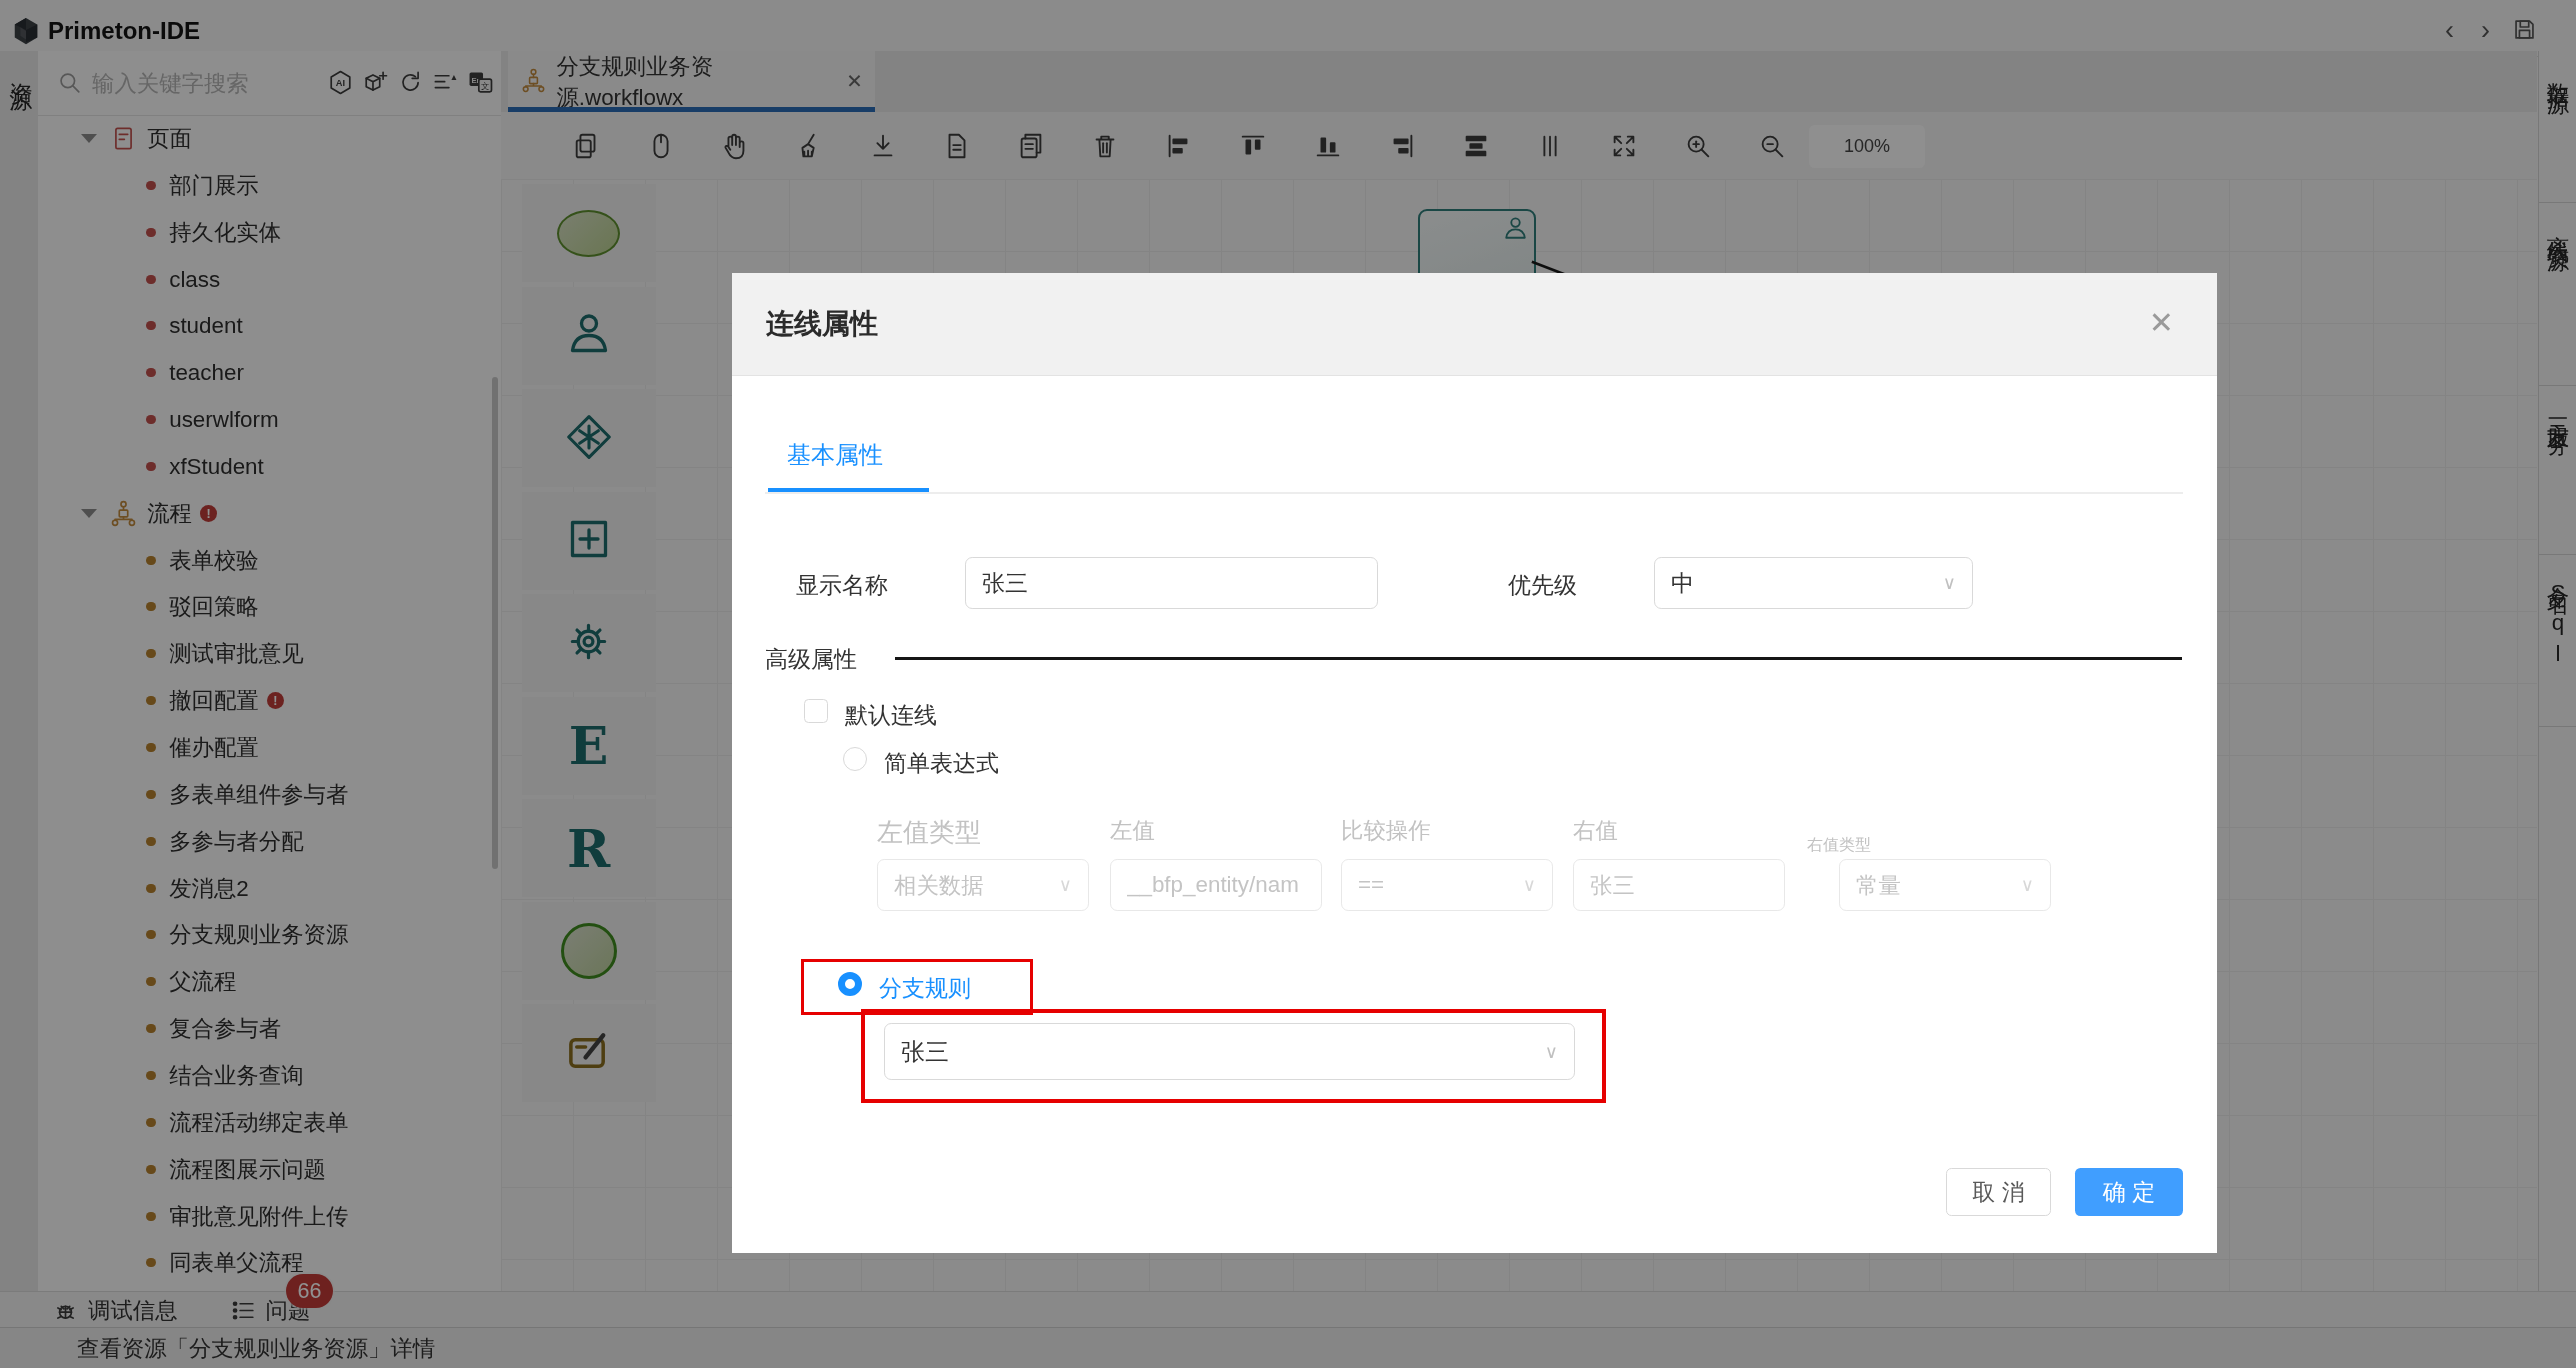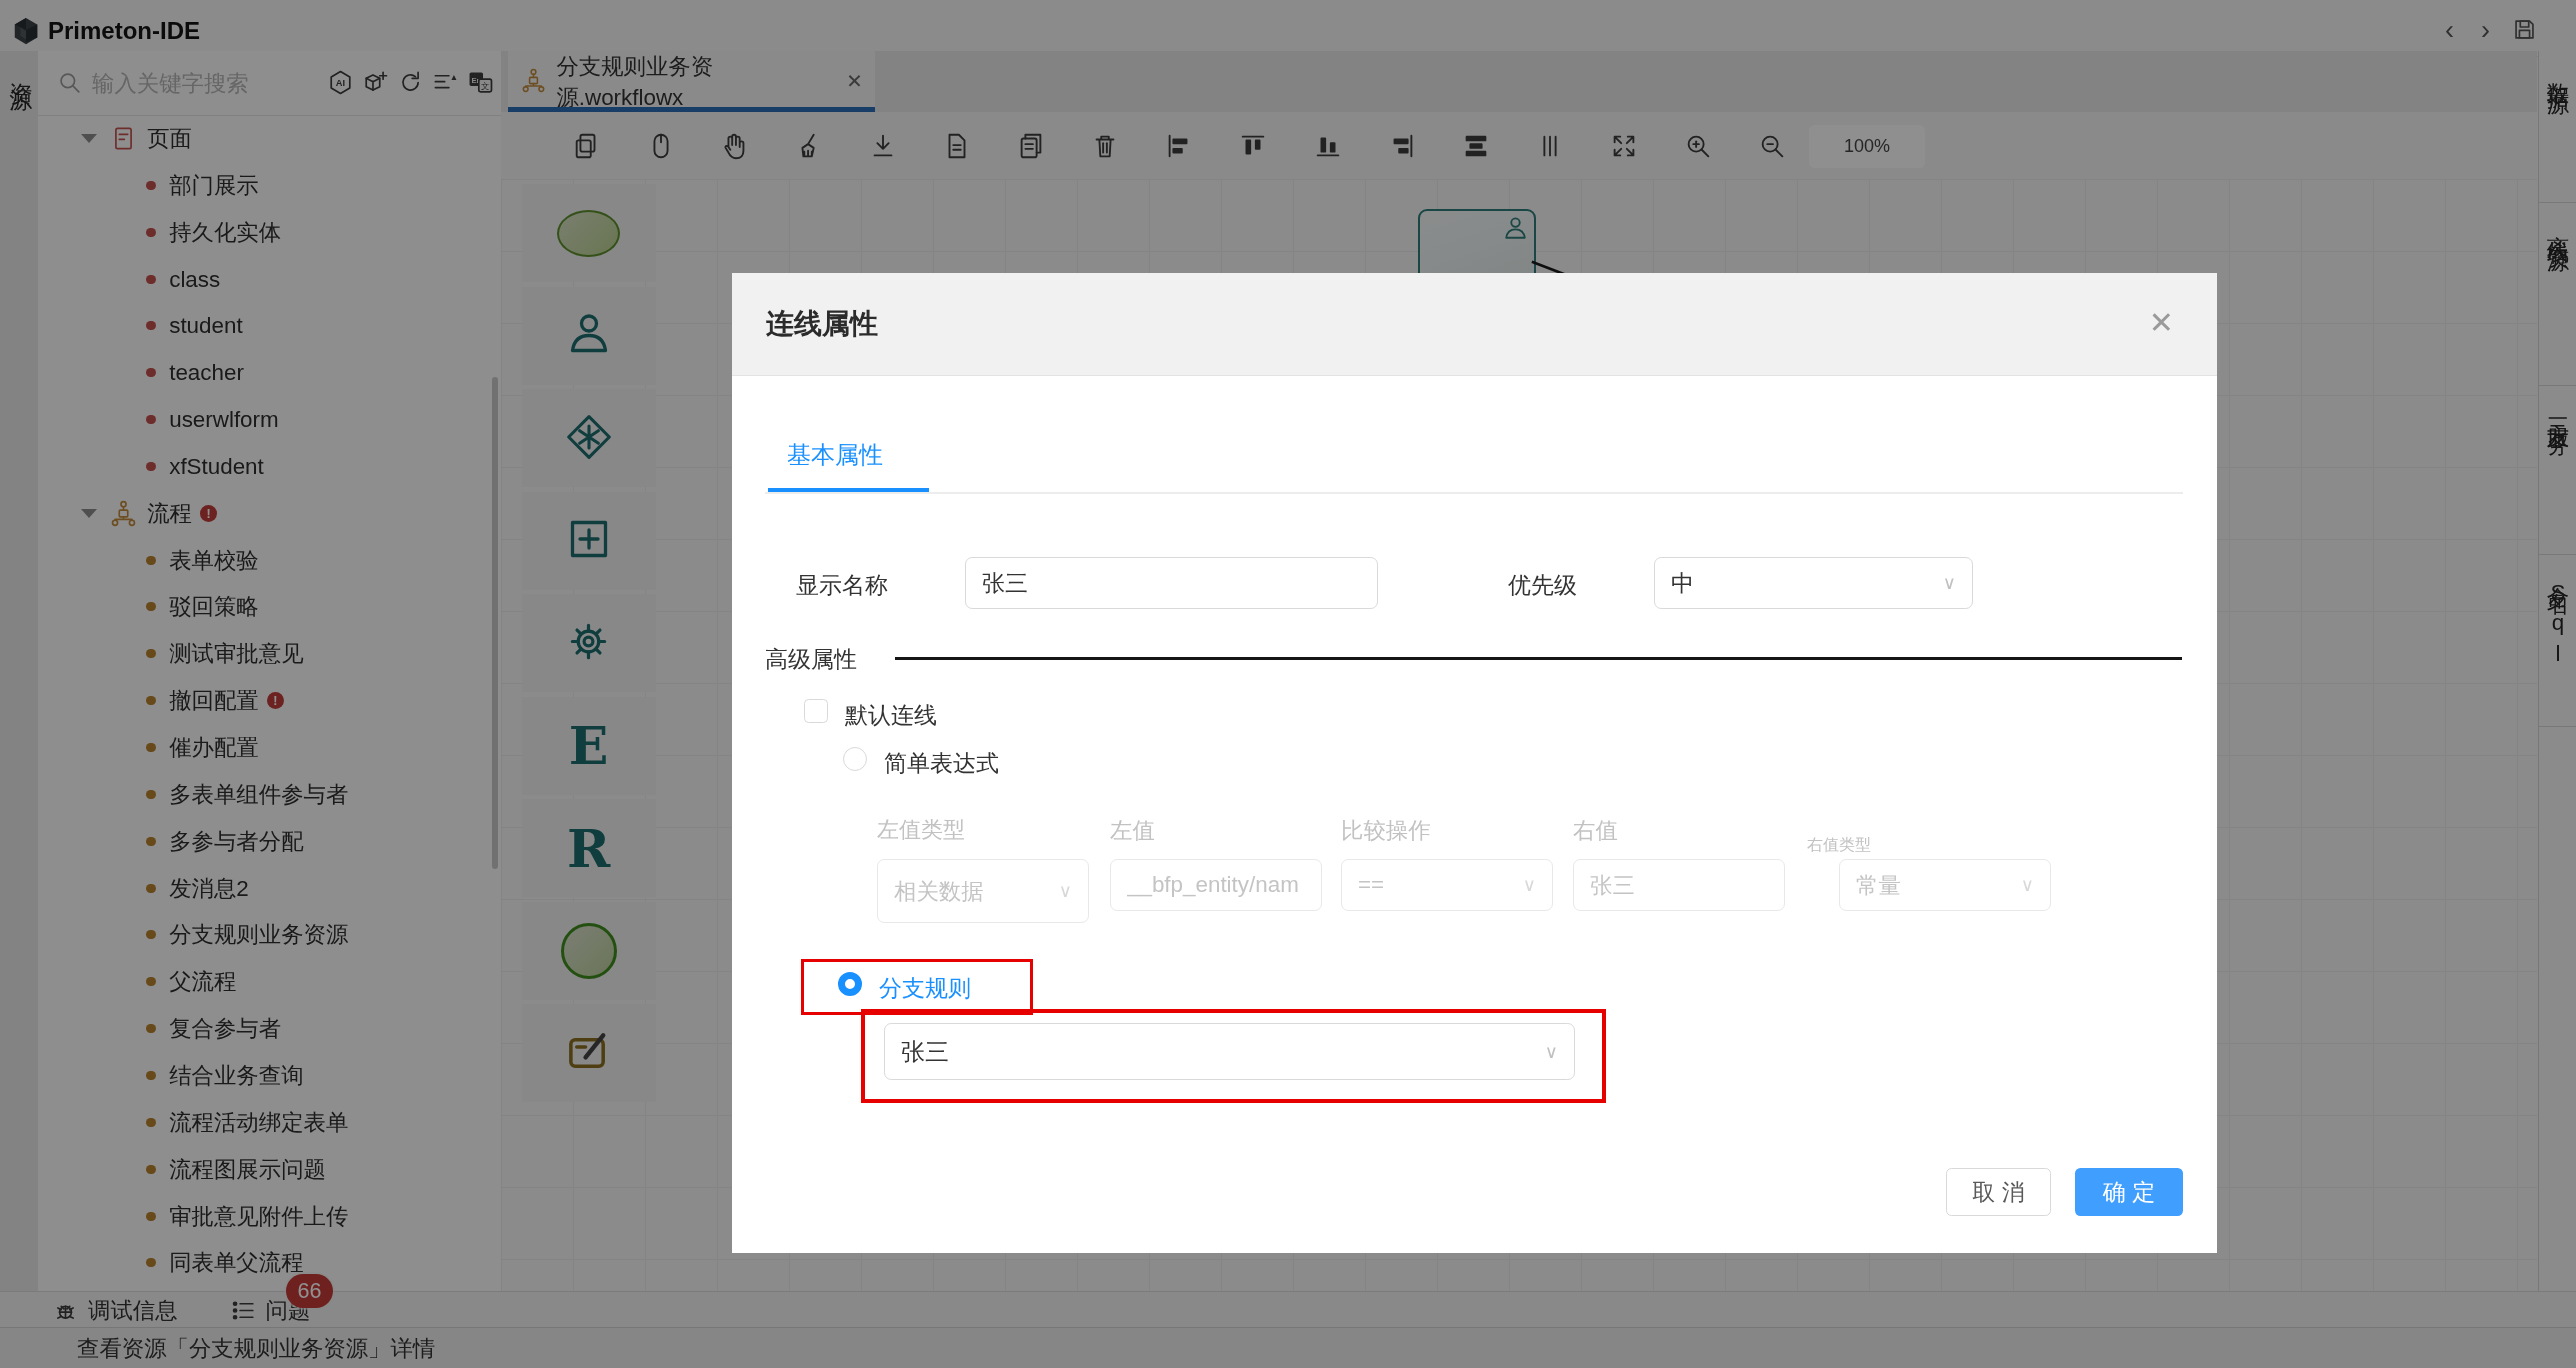--- a/index.html
+++ b/index.html
@@ -501,22 +501,22 @@
     <div class="r" id="adv-line" style="left:163px;top:384px;width:1287px;"></div>
 
     <div class="r checkbox" style="left:72px;top:426px;"></div>
     <div class="r fld-label" style="left:113px;top:427px;">默认连线</div>
 
     <div class="r radio" style="left:111px;top:474px;"></div>
     <div class="r fld-label" style="left:152px;top:475px;">简单表达式</div>
 
     <div id="expr-row">
         <div class="disabled">
-          <div class="r fld-label" style="left: 145px; top: 542px; font-size: 22px;">左值类型</div>
-          <div class="r inputbox dis-box" style="left: 145px; top: 586px; width: 212px; height: 64px;">
+          <div class="r fld-label" style="left: 145px; top: 542px; font-size: 26px;">左值类型</div>
+          <div class="r inputbox dis-box" style="left: 145px; top: 586px; width: 212px; height: 52px;">
             <span style="overflow: hidden; white-space: nowrap;">相关数据</span>
             <span class="chev" style="color: rgb(216, 216, 216);">∨</span>
           </div>
         </div>
         <div class="disabled">
           <div class="r fld-label" style="left: 378px; top: 542px; font-size: 22.4px;">左值</div>
           <div class="r inputbox dis-box" style="left: 378px; top: 586px; width: 212px; height: 52px;">
             <span style="overflow: hidden; white-space: nowrap;">__bfp_entity/nam</span>
           </div>
         </div>

